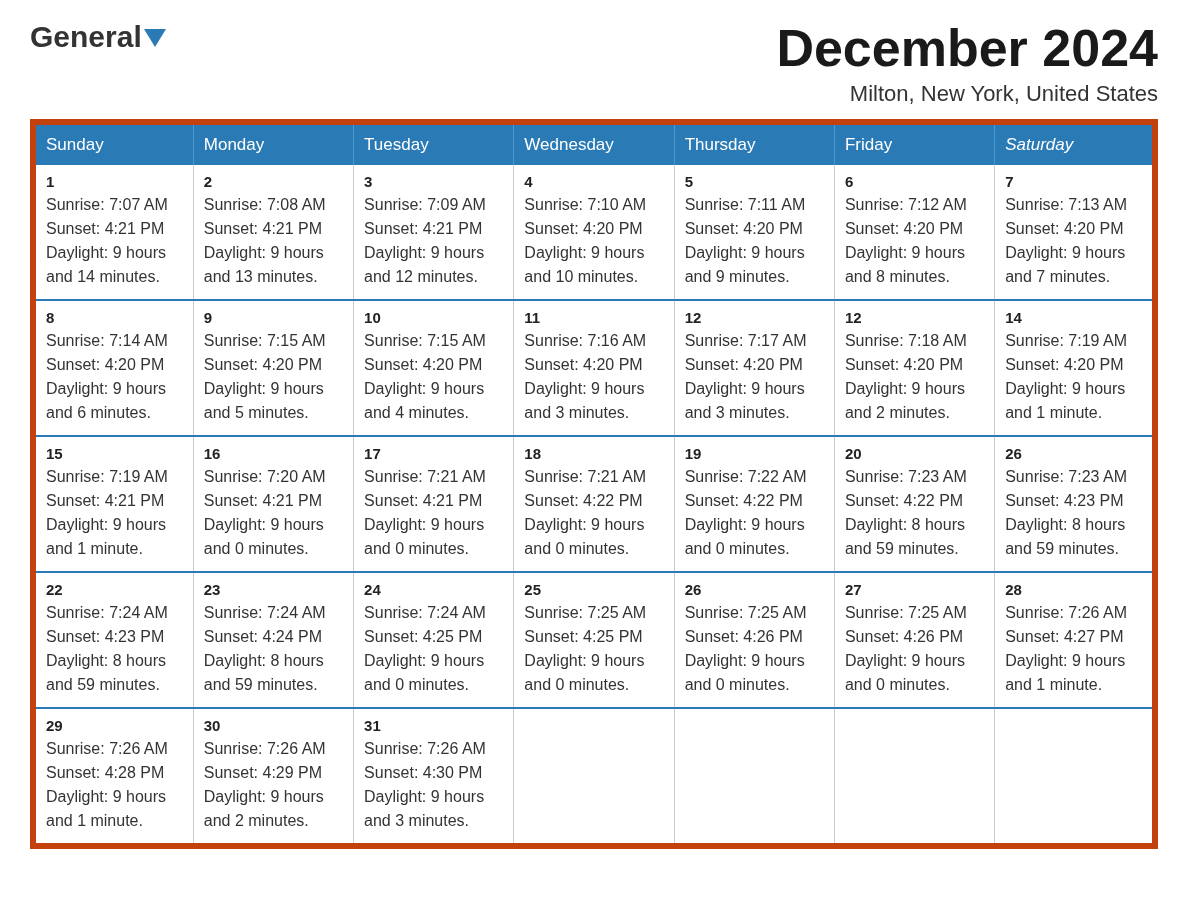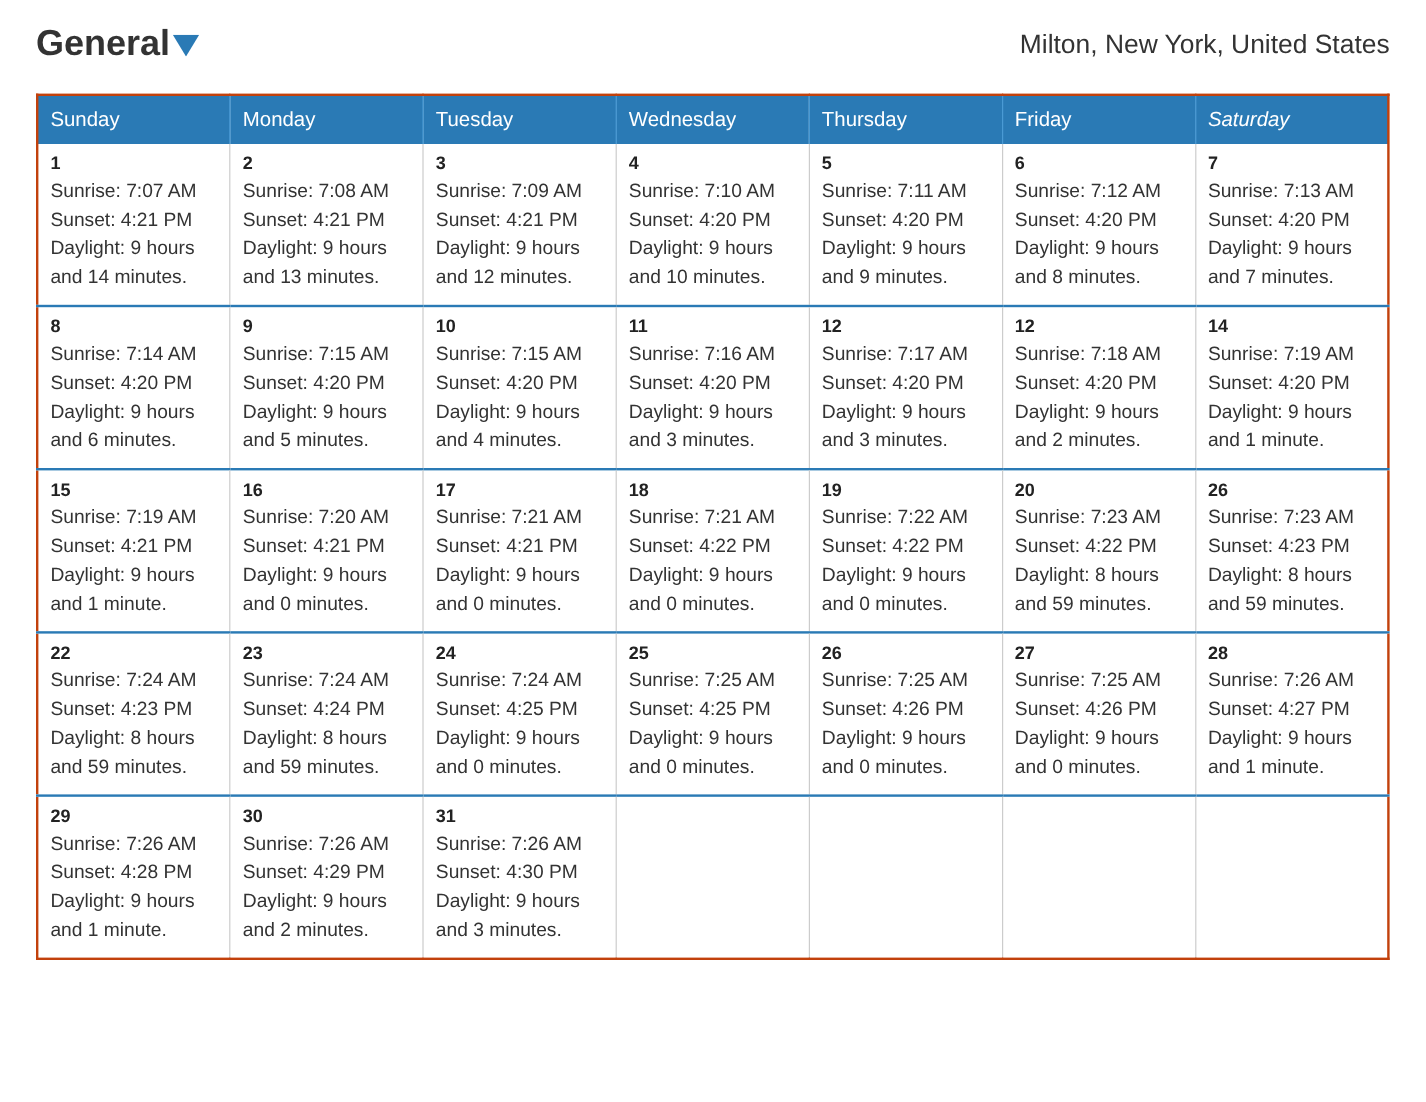--- a/index.html
+++ b/index.html
@@ -7,40 +7,40 @@
       font-family: Arial, sans-serif;
       background: #fff;
       width: 1188px;
       min-height: 918px;
       padding: 20px 30px;
     }
     .header-area {
       display: flex;
       justify-content: space-between;
       align-items: flex-start;
-      margin-bottom: 24px;
+      margin-bottom: 12px;
     }
     .title-area {
       text-align: right;
     }
     .month-title {
       font-size: 52px;
       font-weight: bold;
       color: #1a1a1a;
       line-height: 1.1;
     }
     .location-title {
       font-size: 22px;
       color: #333;
       margin-top: 4px;
     }
     .calendar-table {
       width: 100%;
       border-collapse: collapse;
-      border: 2px solid #c2410c;
+      border: 6px solid #c2410c;
     }
     .calendar-table th {
       background-color: #2a7ab5;
       color: #fff;
       font-size: 17px;
       font-weight: normal;
       padding: 10px 10px;
       text-align: left;
       border-right: 1px solid #4a9ad4;
     }
@@ -94,20 +94,21 @@
     <div>
       <div style="display:flex; align-items:center;">
         <span style="font-size:30px; font-weight:bold; color:#333;">General</span>
         <svg width="22" height="18" viewBox="0 0 22 18" style="margin-left:2px; margin-top:2px;">
           <polygon points="0,0 22,0 11,18" fill="#2a7ab5"></polygon>
         </svg>
       </div>
     </div>
   </div>
   <div class="title-area">
+    <div class="month-title">December 2024</div>
     <div class="location-title">Milton, New York, United States</div>
   </div>
 </div>
 
 <table class="calendar-table">
   <thead>
     <tr>
     <th>Sunday</th>
         <th>Monday</th>
         <th>Tuesday</th>

